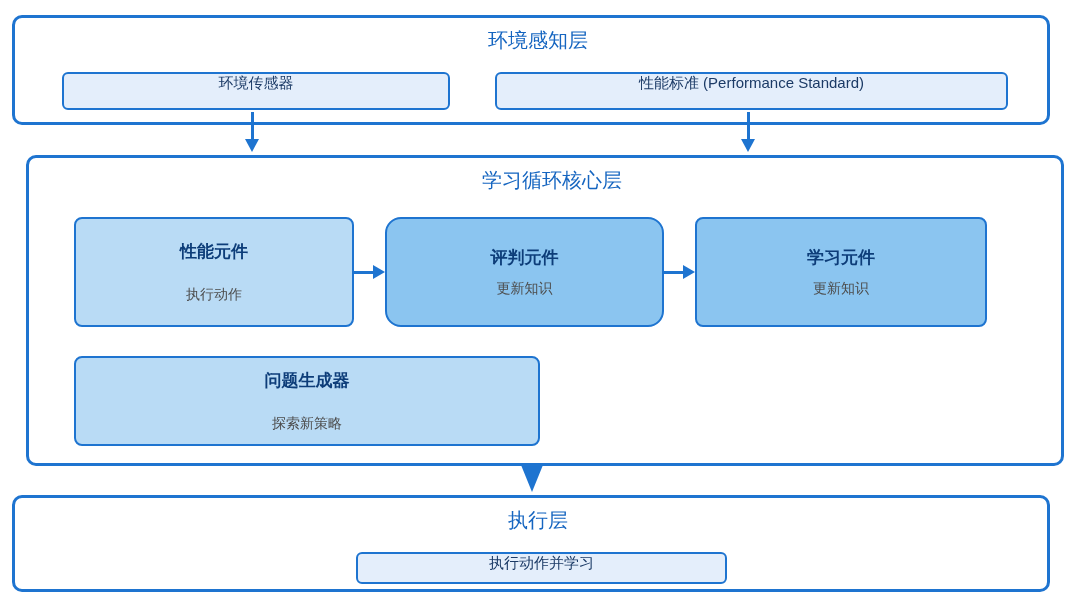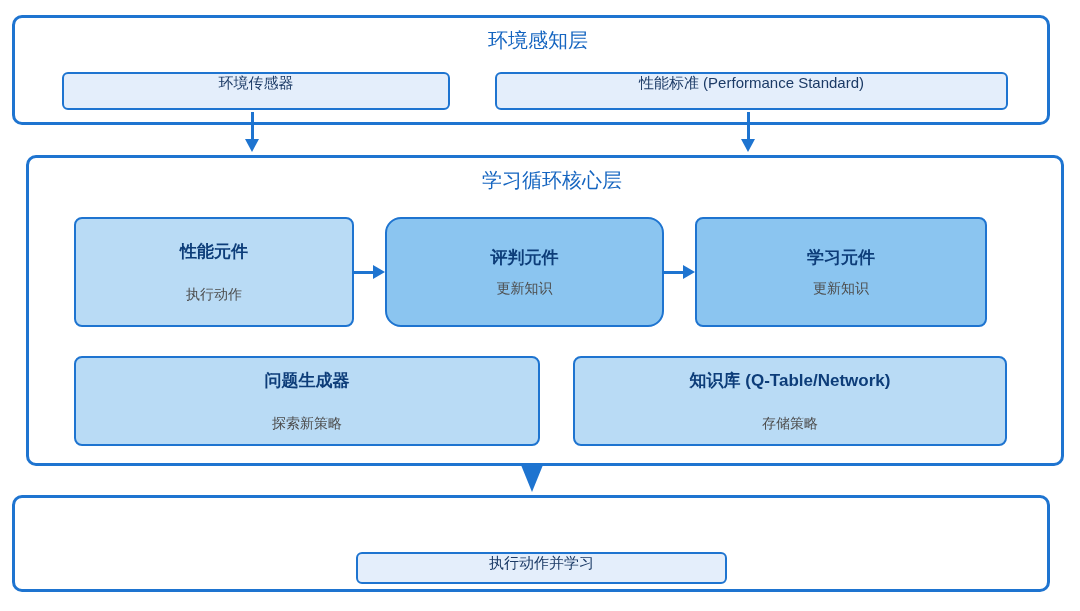--- a/index.html
+++ b/index.html
@@ -121,27 +121,24 @@
     <div class="node fill-strong n3">
       <div class="ntitle">学习元件</div>
       <div class="nsub">更新知识</div>
     </div>
 
     <div class="node fill-medium n4">
       <div class="ntitle">问题生成器</div>
       <div class="nsub">探索新策略</div>
     </div>
 
-    <div class="node fill-medium n5">
-      <div class="ntitle">知识库 (Q-Table/Network)</div>
-      <div class="nsub">存储策略</div>
-    </div>
   </section>
 
   <div class="big-arrow"></div>
 
   <section class="container bot">
+    <div class="section-title">执行层</div>
     <div class="lightbox execbox">
       <span>执行动作并学习</span>
     </div>
   </section>
 
 </div>
 
 </body></html>

